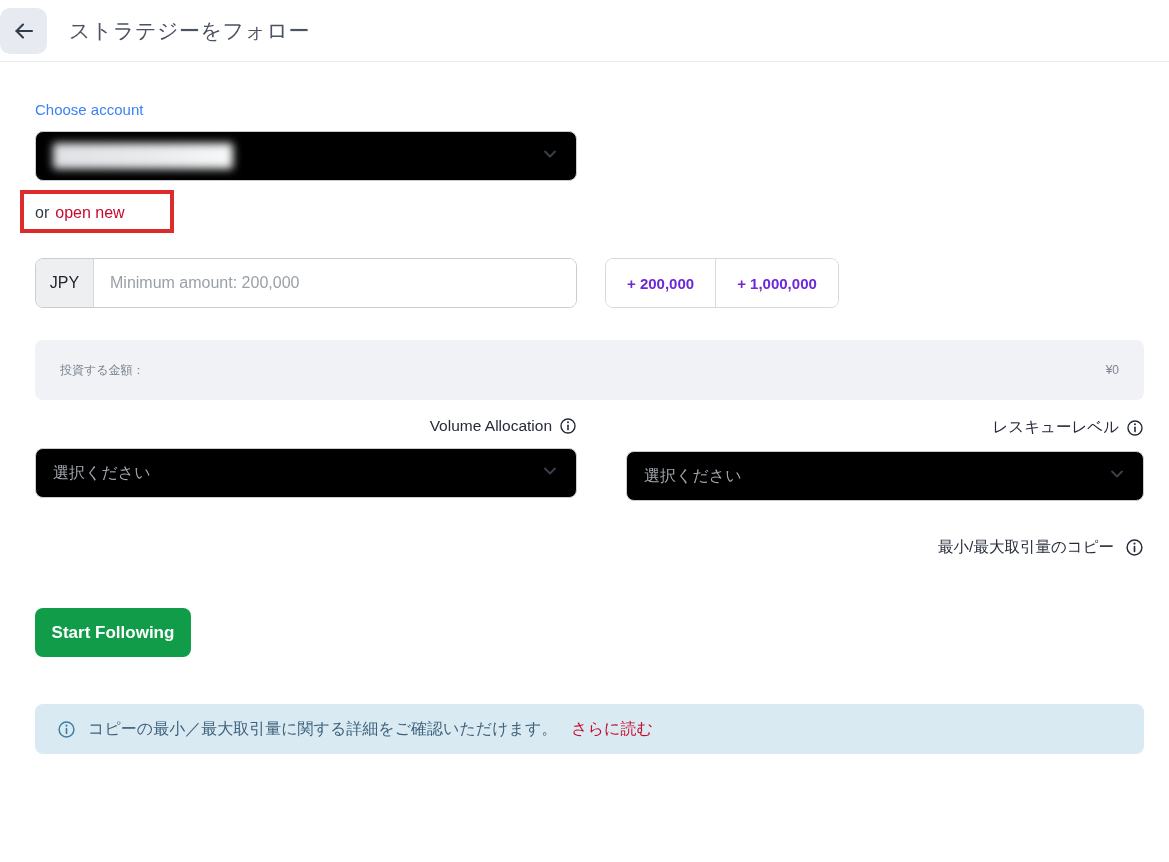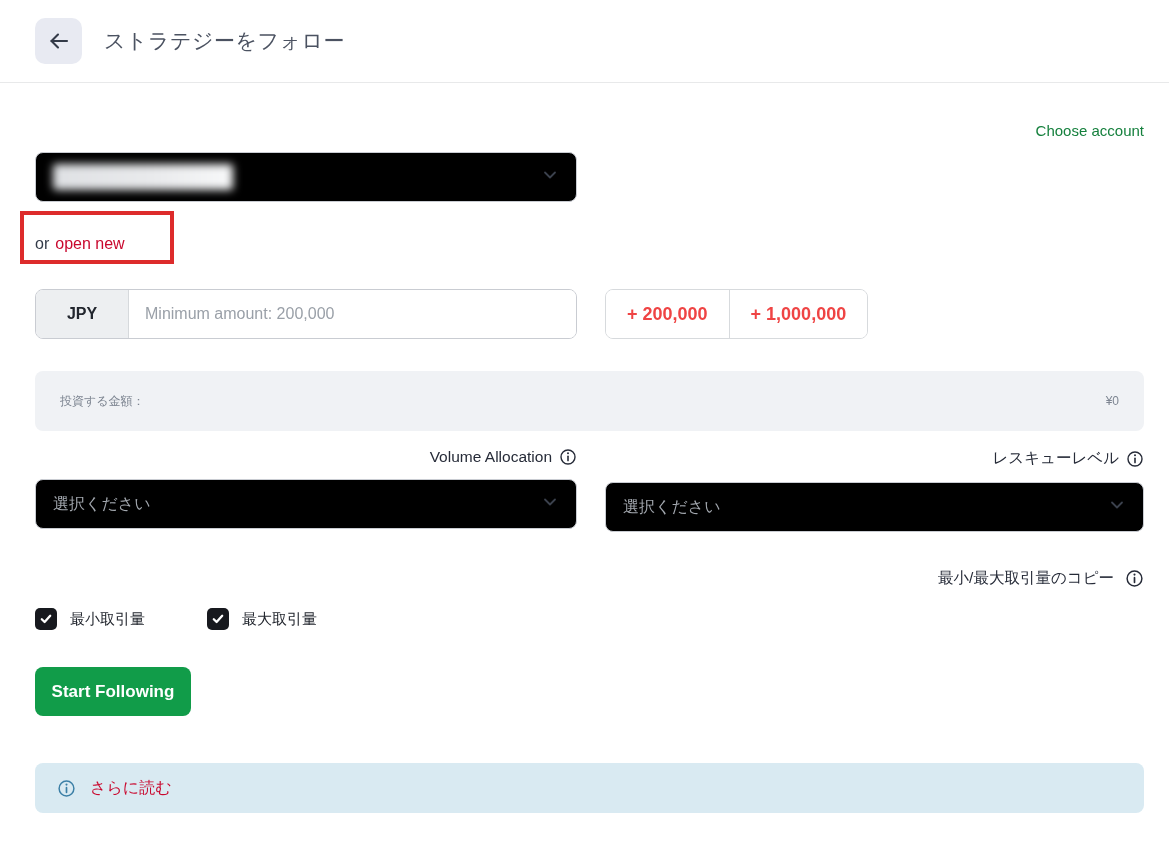--- a/index.html
+++ b/index.html
@@ -5,46 +5,45 @@
   * { box-sizing: border-box; margin: 0; padding: 0; }
   html, body {
     width: 1169px; height: 862px;
     background: #ffffff;
     font-family: "Liberation Sans", sans-serif;
     color: #262b38;
     overflow: hidden;
   }
   
   .header {
-    height: 83px;
+    height: 62px;
     display: flex;
     align-items: center;
     gap: 22px;
-    padding-left: 35px;
     border-bottom: 1px solid #e8e9ea;
     background: #fff;
   }
   .back-btn {
     width: 47px; height: 46px;
     background: #e8eaf2;
     border: none;
     border-radius: 10px;
     display: flex; align-items: center; justify-content: center;
     cursor: pointer;
   }
   .page-title {
     font-size: 21px;
     font-weight: normal;
     color: #4b5261;
     letter-spacing: 0.5px;
   }
   
   .main { padding: 0 25px 0 35px; }
 
-  .label-choose { margin: 39px 0 13px; font-size: 15px; color: #15803d; text-align: right; }
+  .label-choose { margin: 39px 0 13px; font-size: 15px; color: #3b82f6; }
 
   .select {
     width: 542px; height: 50px;
     border: 1px solid #c9ccd2;
     border-radius: 8px;
     background: #000000;
     display: flex; align-items: center; justify-content: space-between;
     padding: 0 17px;
     cursor: pointer;
   }
@@ -57,79 +56,79 @@
     filter: blur(4px);
   }
   .chevron { flex: 0 0 auto; }
 
   .open-new-wrap {
     display: inline-flex;
     align-items: center;
     gap: 6px;
     border: 4px solid #dd2b2b;
     margin: 9px 18px 0 -15px;
-    padding: 20px 45px 7px 11px;
+    padding: 10px 45px 7px 11px;
     font-size: 16px;
     background: #fff;
   }
   .or-text { color: #333b49; }
   .open-new-link { color: #c9082e; cursor: pointer; text-decoration: none; }
 
   .amount-row { display: flex; gap: 28px; margin-top: 25px; align-items: stretch; }
   .amount-input-group {
     width: 542px; height: 50px;
     border: 1px solid #c9ccd2;
     border-radius: 8px;
     background: #fff;
     display: flex; overflow: hidden;
   }
   .currency-prefix {
-    width: 93px;
+    width: 58px;
     background: #edeff1;
     border-right: 1px solid #d6d9dc;
     display: flex; align-items: center; justify-content: center;
-    font-weight: bold; font-size: 16px; color: #22262e;
+    font-weight: normal; font-size: 16px; color: #22262e;
   }
   .amount-input {
     flex: 1; border: none; outline: none;
     padding: 0 16px; font-size: 16px; color: #333;
     font-family: Liberation Sans, sans-serif;
   }
   .amount-input::placeholder { color: #9aa0a8; }
   .quick-group {
     display: flex; height: 50px;
     border: 1px solid #d7dadd;
     border-radius: 8px;
     overflow: hidden;
     background: #fff;
   }
   .quick-btn {
     background: #fff; border: none;
     padding: 0 21px;
-    font-weight: bold; font-size: 18px; color: #ef4444;
+    font-weight: bold; font-size: 15px; color: #6d28d9;
     cursor: pointer;
     font-family: "Liberation Sans", sans-serif;
   }
   .quick-btn.first { border-right: 1px solid #d7dadd; }
 
   .summary {
     margin-top: 32px;
     background: #f0f2f5;
     border-radius: 8px;
     padding: 16px 25px;
   }
   .summary-row {
     display: flex; justify-content: space-between;
     font-size: 12px; line-height: 28px; color: #7d8591;
   }
   .summary-row .value-strong { color: #333b49; font-weight: bold; }
 
   .two-col { display: flex; gap: 28px; margin-top: 17px; }
   .col-left { width: 542px; flex: 0 0 auto; }
-  .col-right { flex: 1; }
+  .col-right { flex: 1; margin-left: 21px; }
   .field-label {
     display: flex; align-items: center; gap: 7px;
     font-size: 15.5px; color: #262b38;
     margin-bottom: 13px;
     justify-content: flex-end;
   }
   .info-icon { color: #262b38; display: inline-flex; }
 
   .copy-section { margin-top: 36px; }
   .checkbox-row { display: flex; gap: 62px; margin-top: 19px; }
@@ -267,46 +266,29 @@
     <div class="field-label">
       <span>最小/最大取引量のコピー</span>
       <span class="info-icon" style="margin-left:4px;">
         <svg width="19" height="19" viewBox="0 0 18 18" fill="none">
           <circle cx="9" cy="9" r="7" stroke="currentColor" stroke-width="1.4"></circle>
           <line x1="9" y1="8.2" x2="9" y2="12.6" stroke="currentColor" stroke-width="1.6" stroke-linecap="round"></line>
           <circle cx="9" cy="5.3" r="1" fill="currentColor"></circle>
         </svg>
       </span>
     </div>
-    <div class="checkbox-row">
-      <label class="checkbox-item">
-        <span class="checkbox">
-          <svg width="14" height="14" viewBox="0 0 14 14" fill="none" stroke="#ffffff" stroke-width="2.3" stroke-linecap="round" stroke-linejoin="round">
-            <path d="M2.8 7.2 5.6 10 11.2 3.8"></path>
-          </svg>
-        </span>
-        <span>最小取引量</span>
-      </label>
-      <label class="checkbox-item">
-        <span class="checkbox">
-          <svg width="14" height="14" viewBox="0 0 14 14" fill="none" stroke="#ffffff" stroke-width="2.3" stroke-linecap="round" stroke-linejoin="round">
-            <path d="M2.8 7.2 5.6 10 11.2 3.8"></path>
-          </svg>
-        </span>
-        <span>最大取引量</span>
-      </label>
-    </div>
   </div>
 
   <button class="submit-btn">Start Following</button>
 
   <div class="notice">
     <span class="info-icon">
       <svg width="19" height="19" viewBox="0 0 18 18" fill="none">
         <circle cx="9" cy="9" r="7" stroke="currentColor" stroke-width="1.4"></circle>
         <line x1="9" y1="8.2" x2="9" y2="12.6" stroke="currentColor" stroke-width="1.6" stroke-linecap="round"></line>
         <circle cx="9" cy="5.3" r="1" fill="currentColor"></circle>
       </svg>
     </span>
+    <span>コピーの最小／最大取引量に関する詳細をご確認いただけます。</span>
     <a class="notice-link">さらに読む</a>
   </div>
 
 </div>
 
 </body></html>

